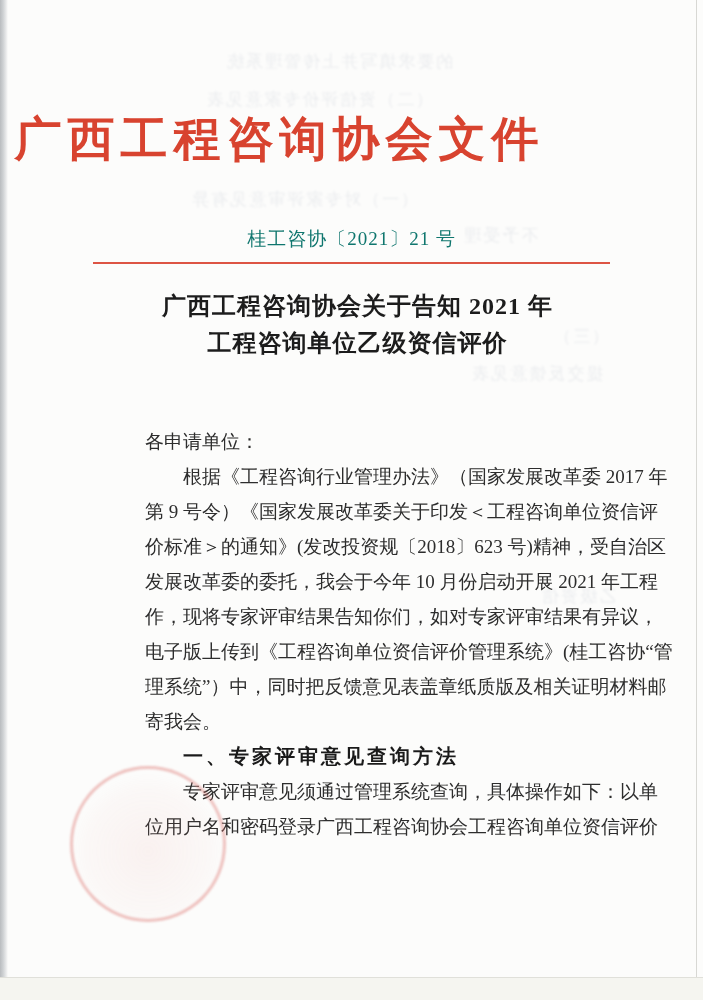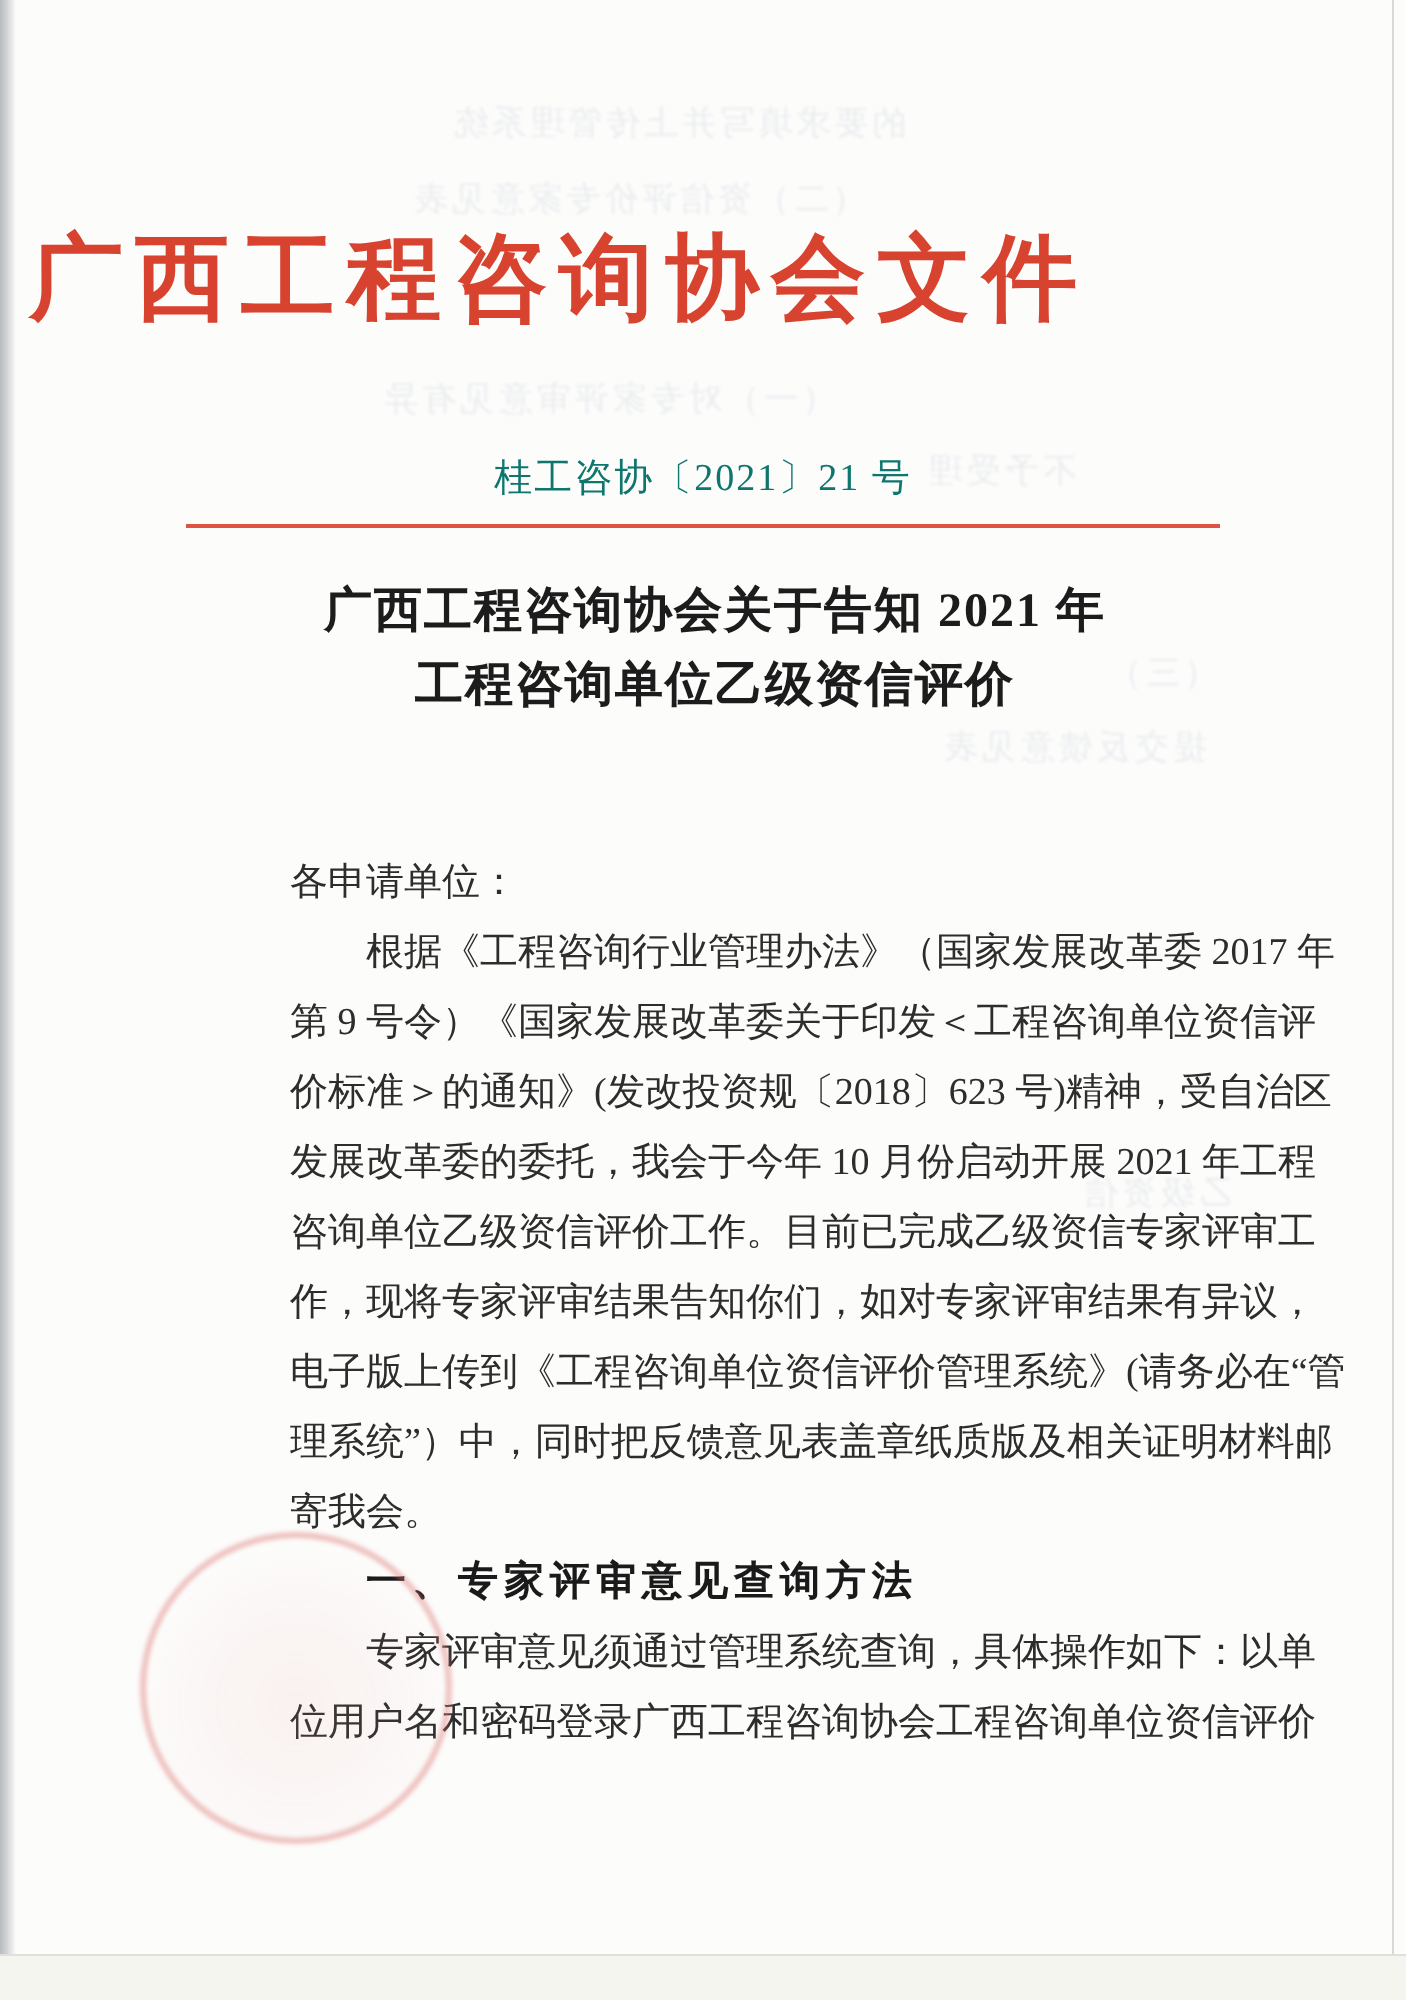--- a/index.html
+++ b/index.html
@@ -130,23 +130,22 @@
       <div class="title-line">广西工程咨询协会关于告知 2021 年</div>
       <div class="title-line">工程咨询单位乙级资信评价</div>
     </div>
 
   <div class="body-text" id="body-block">
       <div class="body-line">各申请单位：</div>
       <div class="body-line indent">根据《工程咨询行业管理办法》（国家发展改革委 2017 年</div>
       <div class="body-line">第 9 号令）《国家发展改革委关于印发＜工程咨询单位资信评</div>
       <div class="body-line">价标准＞的通知》(发改投资规〔2018〕623 号)精神，受自治区</div>
       <div class="body-line">发展改革委的委托，我会于今年 10 月份启动开展 2021 年工程</div>
-      <div class="body-line">咨询单位乙级资信评价工作。目前已完成乙级资信专家评审工</div>
       <div class="body-line">作，现将专家评审结果告知你们，如对专家评审结果有异议，</div>
-      <div class="body-line">电子版上传到《工程咨询单位资信评价管理系统》(请务必在“管</div>
+      <div class="body-line">电子版上传到《工程咨询单位资信评价管理系统》(桂工咨协“管</div>
       <div class="body-line">理系统”）中，同时把反馈意见表盖章纸质版及相关证明材料邮</div>
       <div class="body-line">寄我会。</div>
       <div class="body-line indent heading">一、专家评审意见查询方法</div>
       <div class="body-line indent">专家评审意见须通过管理系统查询，具体操作如下：以单</div>
       <div class="body-line">位用户名和密码登录广西工程咨询协会工程咨询单位资信评价</div>
     </div>
 
   <div class="seal-ring"></div>
 
   <div class="edge-left"></div>

